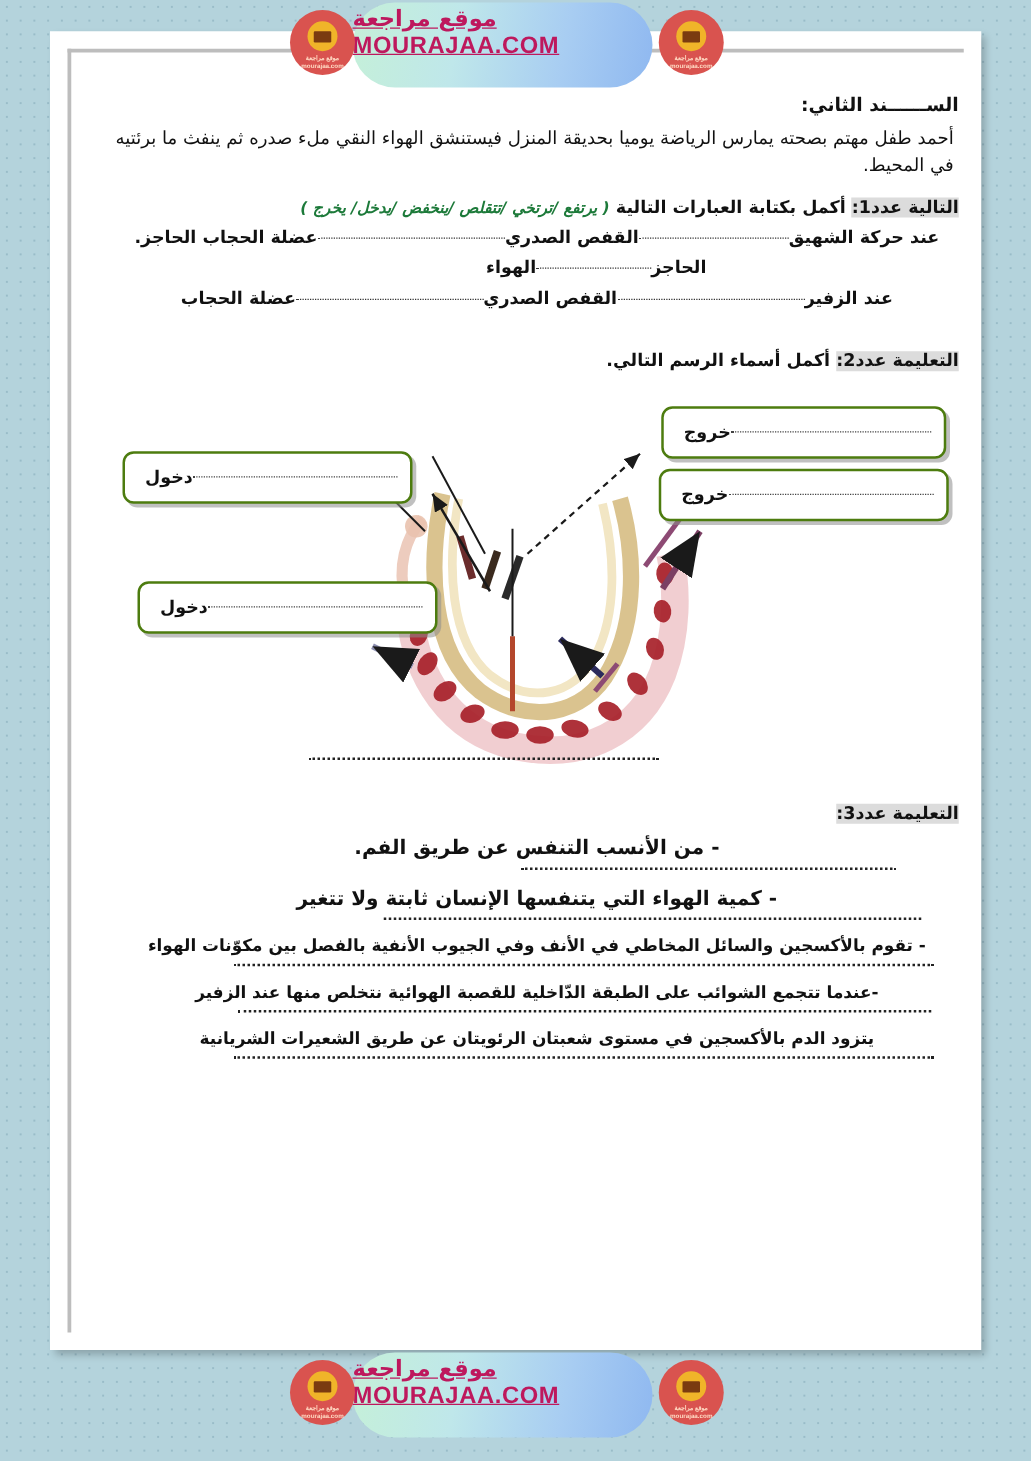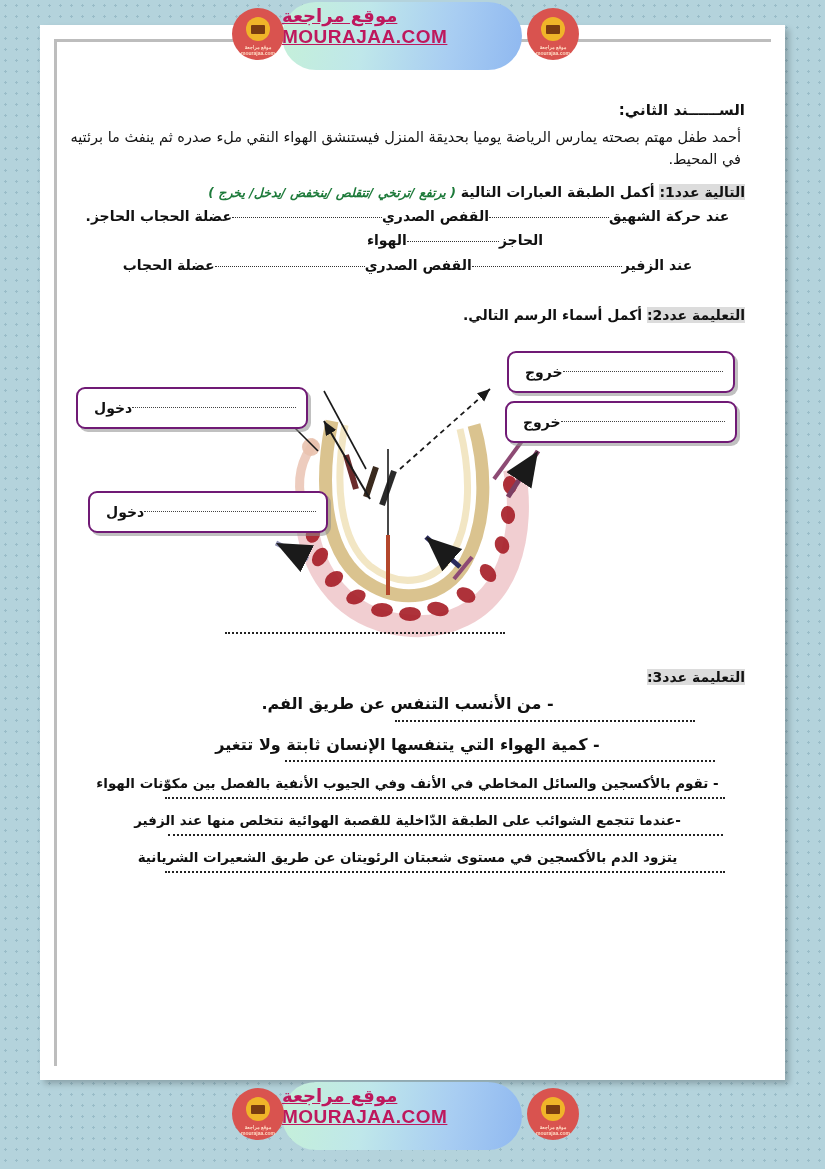--- a/index.html
+++ b/index.html
@@ -125,27 +125,26 @@
     font-size: 5px;
     font-weight: bold;
     line-height: 1.25;
     color: #ffd9c2;
     font-family: "Liberation Sans", sans-serif;
   }
 
   
   .content {
     position: absolute;
-    left: 30px;
+    left: 52px;
     top: 50px;
     width: 675px;
     color: #111;
     text-align: right;
     direction: rtl;
-    margin-top: 26px;
   }
   .doc-title {
     font-size: 15px;
     font-weight: bold;
     text-align: right;
     margin: 0 0 7px 0;
     letter-spacing: -1px;
   }
   .intro {
     font-size: 14.5px;
@@ -191,21 +190,21 @@
   
   .diagram {
     position: relative;
     width: 675px;
     height: 330px;
     margin-top: 6px;
     direction: ltr;
   }
   .label-box {
     position: absolute;
-    border: 2px solid #701a75;
+    border: 2px solid #4d7c0f;
     border-radius: 9px;
     background: #fff;
     box-shadow: 3px 3px 0 rgba(140,140,140,0.55);
     display: flex;
     flex-direction: row-reverse;
     align-items: center;
     direction: rtl;
     padding: 0 10px;
     box-sizing: border-box;
   }
@@ -298,21 +297,21 @@
 <div class="sheet">
   <div class="sheet-inner"></div>
 
   <div class="content">
 
     <div class="doc-title">الســــــند الثاني:</div>
     <p class="intro">أحمد طفل مهتم بصحته يمارس الرياضة يوميا بحديقة المنزل فيستنشق الهواء النقي ملء صدره ثم ينفث ما برئتيه في المحيط.</p>
 
     <div class="instr-head">
       <span class="instr-tag">التالية عدد1:</span>
-      <span>أكمل الطبقة العبارات التالية</span>
+      <span>أكمل بكتابة العبارات التالية</span>
       <span class="hint-green">( يرتفع /ترتخي /تتقلص /ينخفض /يدخل/ يخرج )</span>
     </div>
 
     <div class="fill-line">
       <span>عند حركة الشهيق</span><span class="dots d-md"></span><span>القفص الصدري</span><span class="dots d-lg"></span><span>عضلة الحجاب الحاجز.</span>
     </div>
 
     <div class="fill-line" style="padding-left:95px;">
       <span>الحاجز</span><span class="dots d-sm"></span><span>الهواء</span>
     </div>

